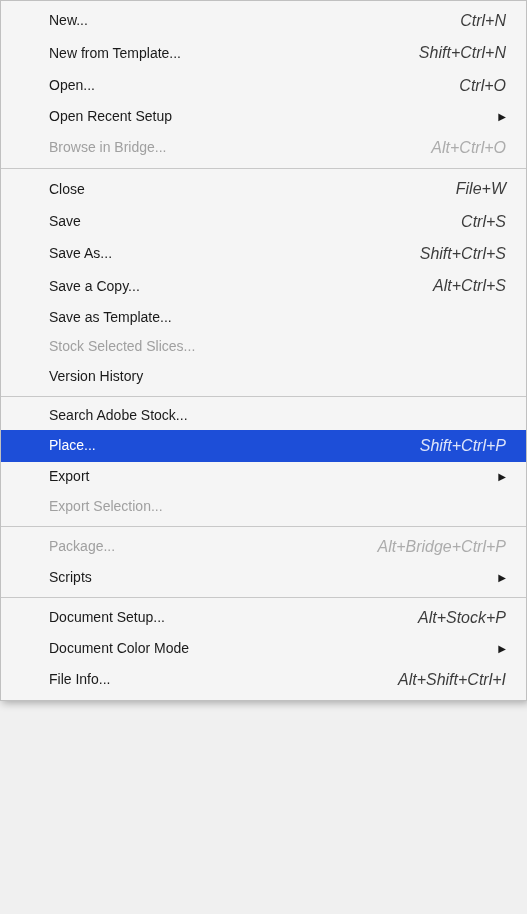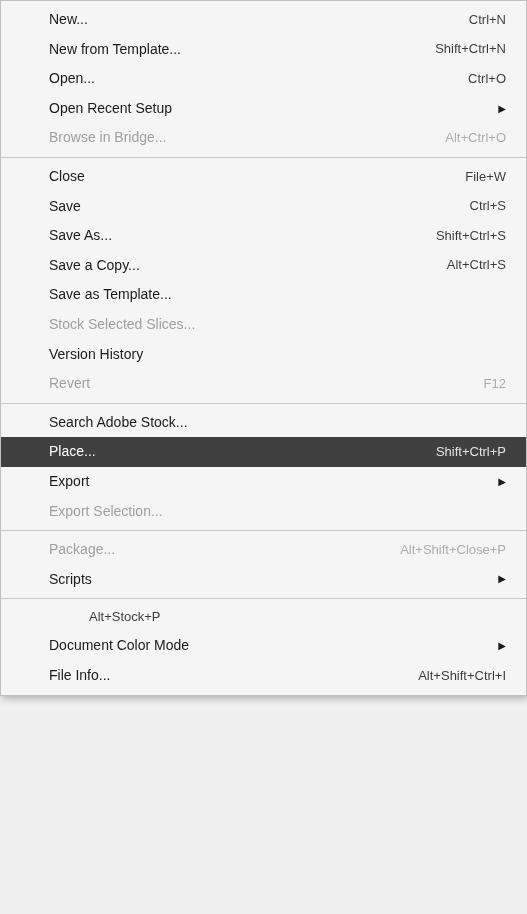--- a/index.html
+++ b/index.html
@@ -31,45 +31,46 @@
       justify-content: space-between;
       align-items: center;
       padding: 5px 20px 5px 48px;
       cursor: pointer;
       color: #1a1a1a;
       line-height: 1.4;
       min-height: 26px;
     }
 
     .menu-item.highlighted {
-      background: #404040;
+      background: #1d4ed8;
       color: white;
     }
 
     .menu-item.disabled {
       color: #a0a0a0;
       cursor: default;
     }
 
     .menu-separator {
       height: 1px;
       background: #c8c8c8;
       margin: 4px 0;
     }
 
     .menu-label {
       flex: 1;
     }
 
     .menu-shortcut {
       color: inherit;
-      font-size: 13px;
+      font-size: 16px;
       margin-left: 40px;
       white-space: nowrap;
       opacity: 0.85;
+      font-style: italic;
     }
 
     .menu-arrow {
       font-size: 10px;
       margin-left: 10px;
     }
   </style>
 </head>
 <body>
 
@@ -113,50 +114,47 @@
     </div>
     <div class="menu-item">
       <span class="menu-label">Save as Template...</span>
     </div>
     <div class="menu-item disabled">
       <span class="menu-label">Stock Selected Slices...</span>
     </div>
     <div class="menu-item">
       <span class="menu-label">Version History</span>
     </div>
-    <div class="menu-item disabled">
-      <span class="menu-label">Revert</span>
-      <span class="menu-shortcut">F12</span>
-    </div>
     <div class="menu-separator"></div>
     <div class="menu-item">
       <span class="menu-label">Search Adobe Stock...</span>
     </div>
     <div class="menu-item highlighted">
       <span class="menu-label">Place...</span>
       <span class="menu-shortcut">Shift+Ctrl+P</span>
     </div>
     <div class="menu-item">
       <span class="menu-label">Export</span>
       <span class="menu-arrow">▶</span>
     </div>
     <div class="menu-item disabled">
       <span class="menu-label">Export Selection...</span>
     </div>
     <div class="menu-separator"></div>
     <div class="menu-item disabled">
       <span class="menu-label">Package...</span>
-      <span class="menu-shortcut">Alt+Shift+Close+P</span>
+      <span class="menu-shortcut">Alt+Bridge+Ctrl+P</span>
     </div>
     <div class="menu-item">
       <span class="menu-label">Scripts</span>
       <span class="menu-arrow">▶</span>
     </div>
     <div class="menu-separator"></div>
     <div class="menu-item">
+      <span class="menu-label">Document Setup...</span>
       <span class="menu-shortcut">Alt+Stock+P</span>
     </div>
     <div class="menu-item">
       <span class="menu-label">Document Color Mode</span>
       <span class="menu-arrow">▶</span>
     </div>
     <div class="menu-item">
       <span class="menu-label">File Info...</span>
       <span class="menu-shortcut">Alt+Shift+Ctrl+I</span>
     </div>

